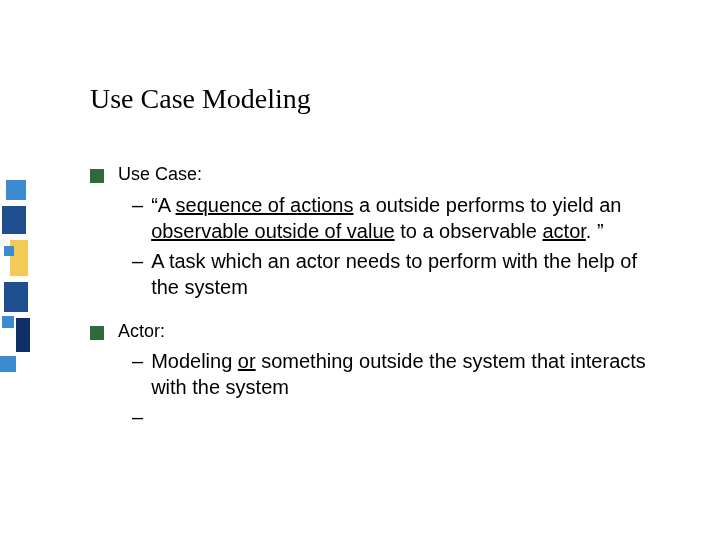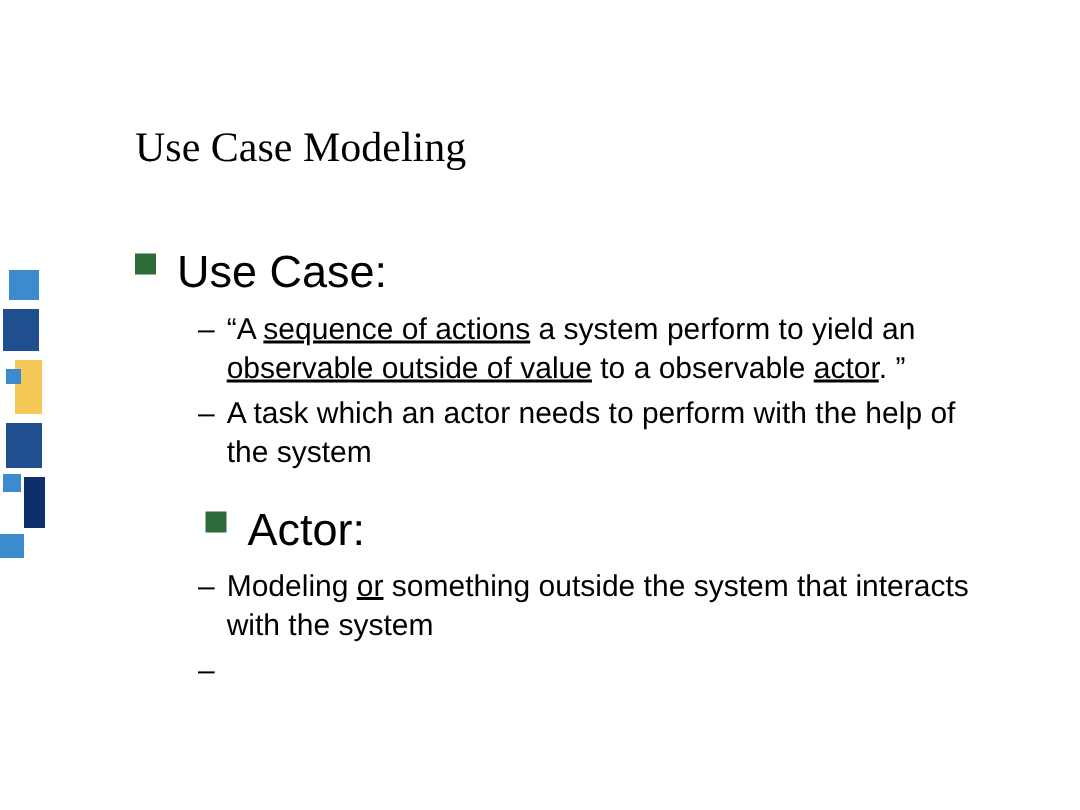--- a/index.html
+++ b/index.html
@@ -51,21 +51,21 @@
   }
   .square {
     width: 14px;
     height: 14px;
     background: #2f6b3a;
     margin-top: 6px;
     margin-right: 14px;
     flex: 0 0 auto;
   }
   .top-label {
-    font-size: 30px;
+    font-size: 18px;
     line-height: 1.25;
   }
   .sub-list {
     margin-left: 42px;
   }
   .sub-item {
     display: flex;
     align-items: flex-start;
     font-size: 20px;
     line-height: 1.3;
@@ -73,21 +73,20 @@
   }
   .dash {
     margin-right: 8px;
     flex: 0 0 auto;
   }
   .u {
     text-decoration: underline;
   }
   .block2 {
     margin-top: 20px;
-    margin-left: 47px;
   }
 </style>
 </head>
 <body>
 
 <div class="slide">
 
   <div class="sidebar-decoration">
     <div class="deco-box" style="left:6px; top:180px; width:20px; height:20px; background:#3d8bcf;"></div>
     <div class="deco-box" style="left:2px; top:206px; width:24px; height:28px; background:#1f4f8f;"></div>
@@ -104,21 +103,21 @@
   <div class="content">
 
     <div class="bullet-top">
       <div class="square"></div>
       <div class="top-label">Use Case:</div>
     </div>
     <div class="sub-list">
       <div class="sub-item">
         <span class="dash">–</span>
         <span>
-          <span>“A </span><span class="u">sequence of actions</span><span> a system perform to yield an </span><span class="u">observable outside of value</span><span> to a observable </span><span class="u">actor</span><span>. ”</span>
+          <span>“A </span><span class="u">sequence of actions</span><span> a outside performs to yield an </span><span class="u">observable outside of value</span><span> to a observable </span><span class="u">actor</span><span>. ”</span>
         </span>
       </div>
       <div class="sub-item">
         <span class="dash">–</span>
         <span>A task which an actor needs to perform with the help of the system</span>
       </div>
     </div>
 
     <div class="bullet-top block2">
       <div class="square"></div>

